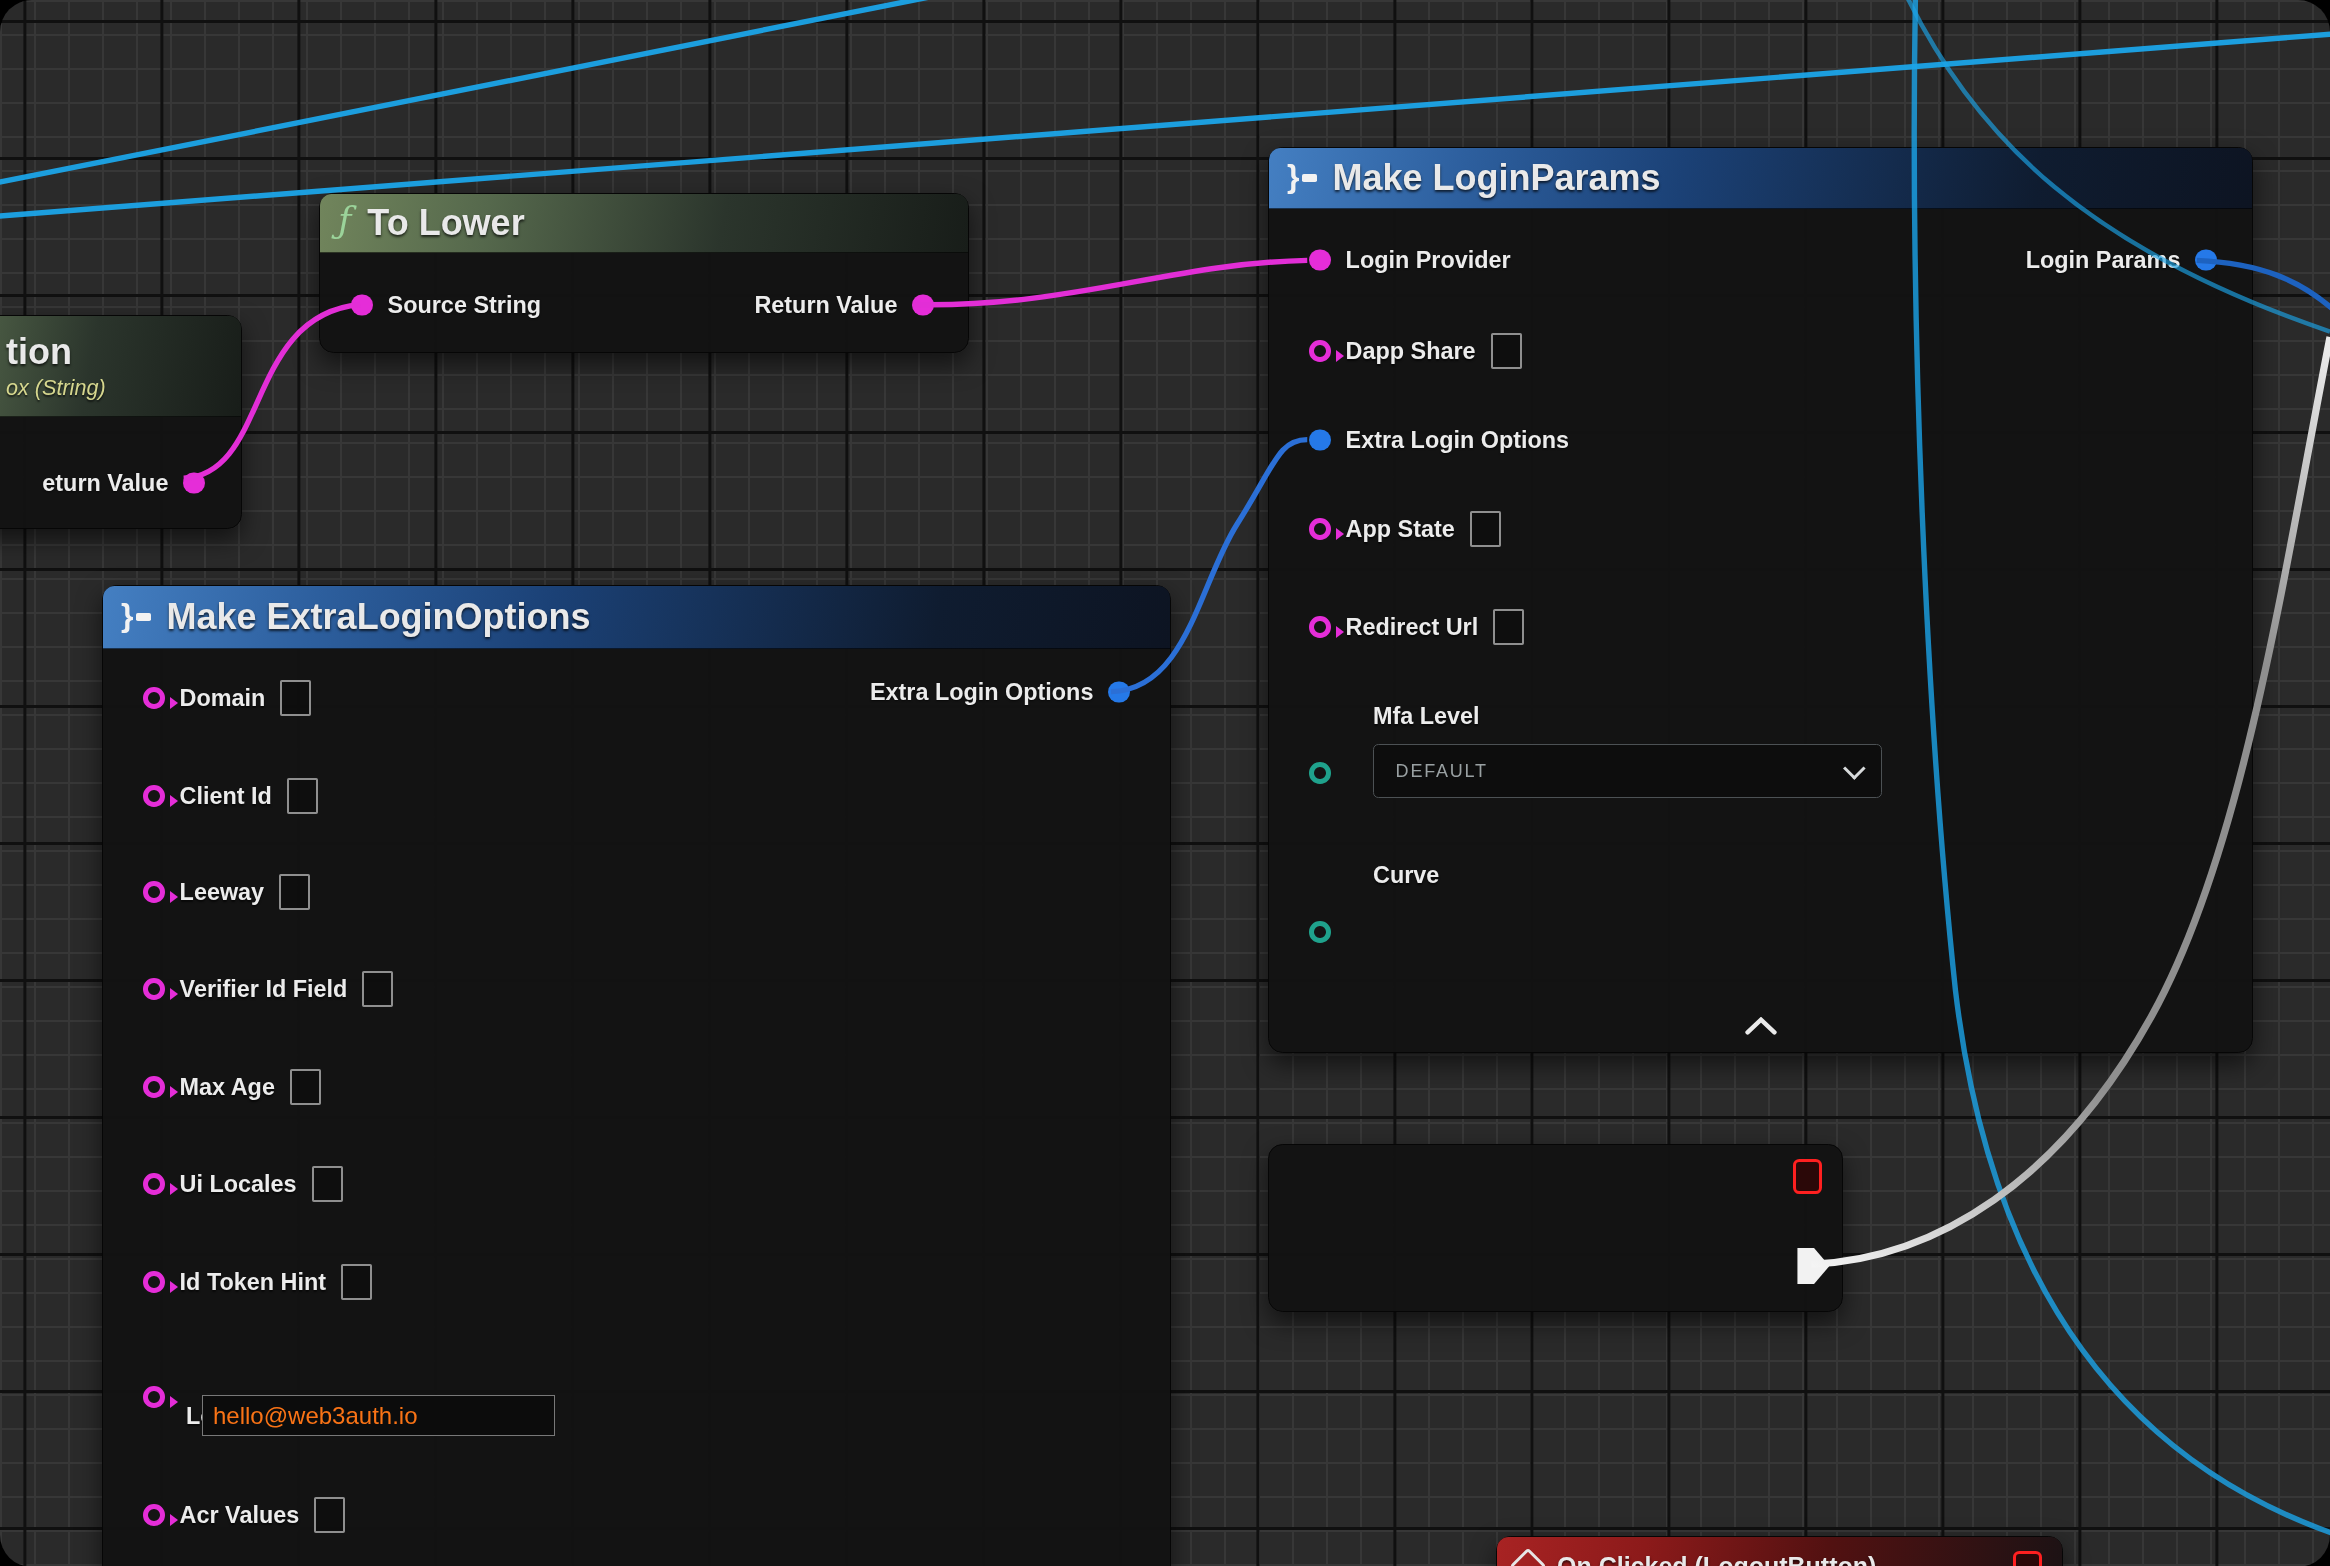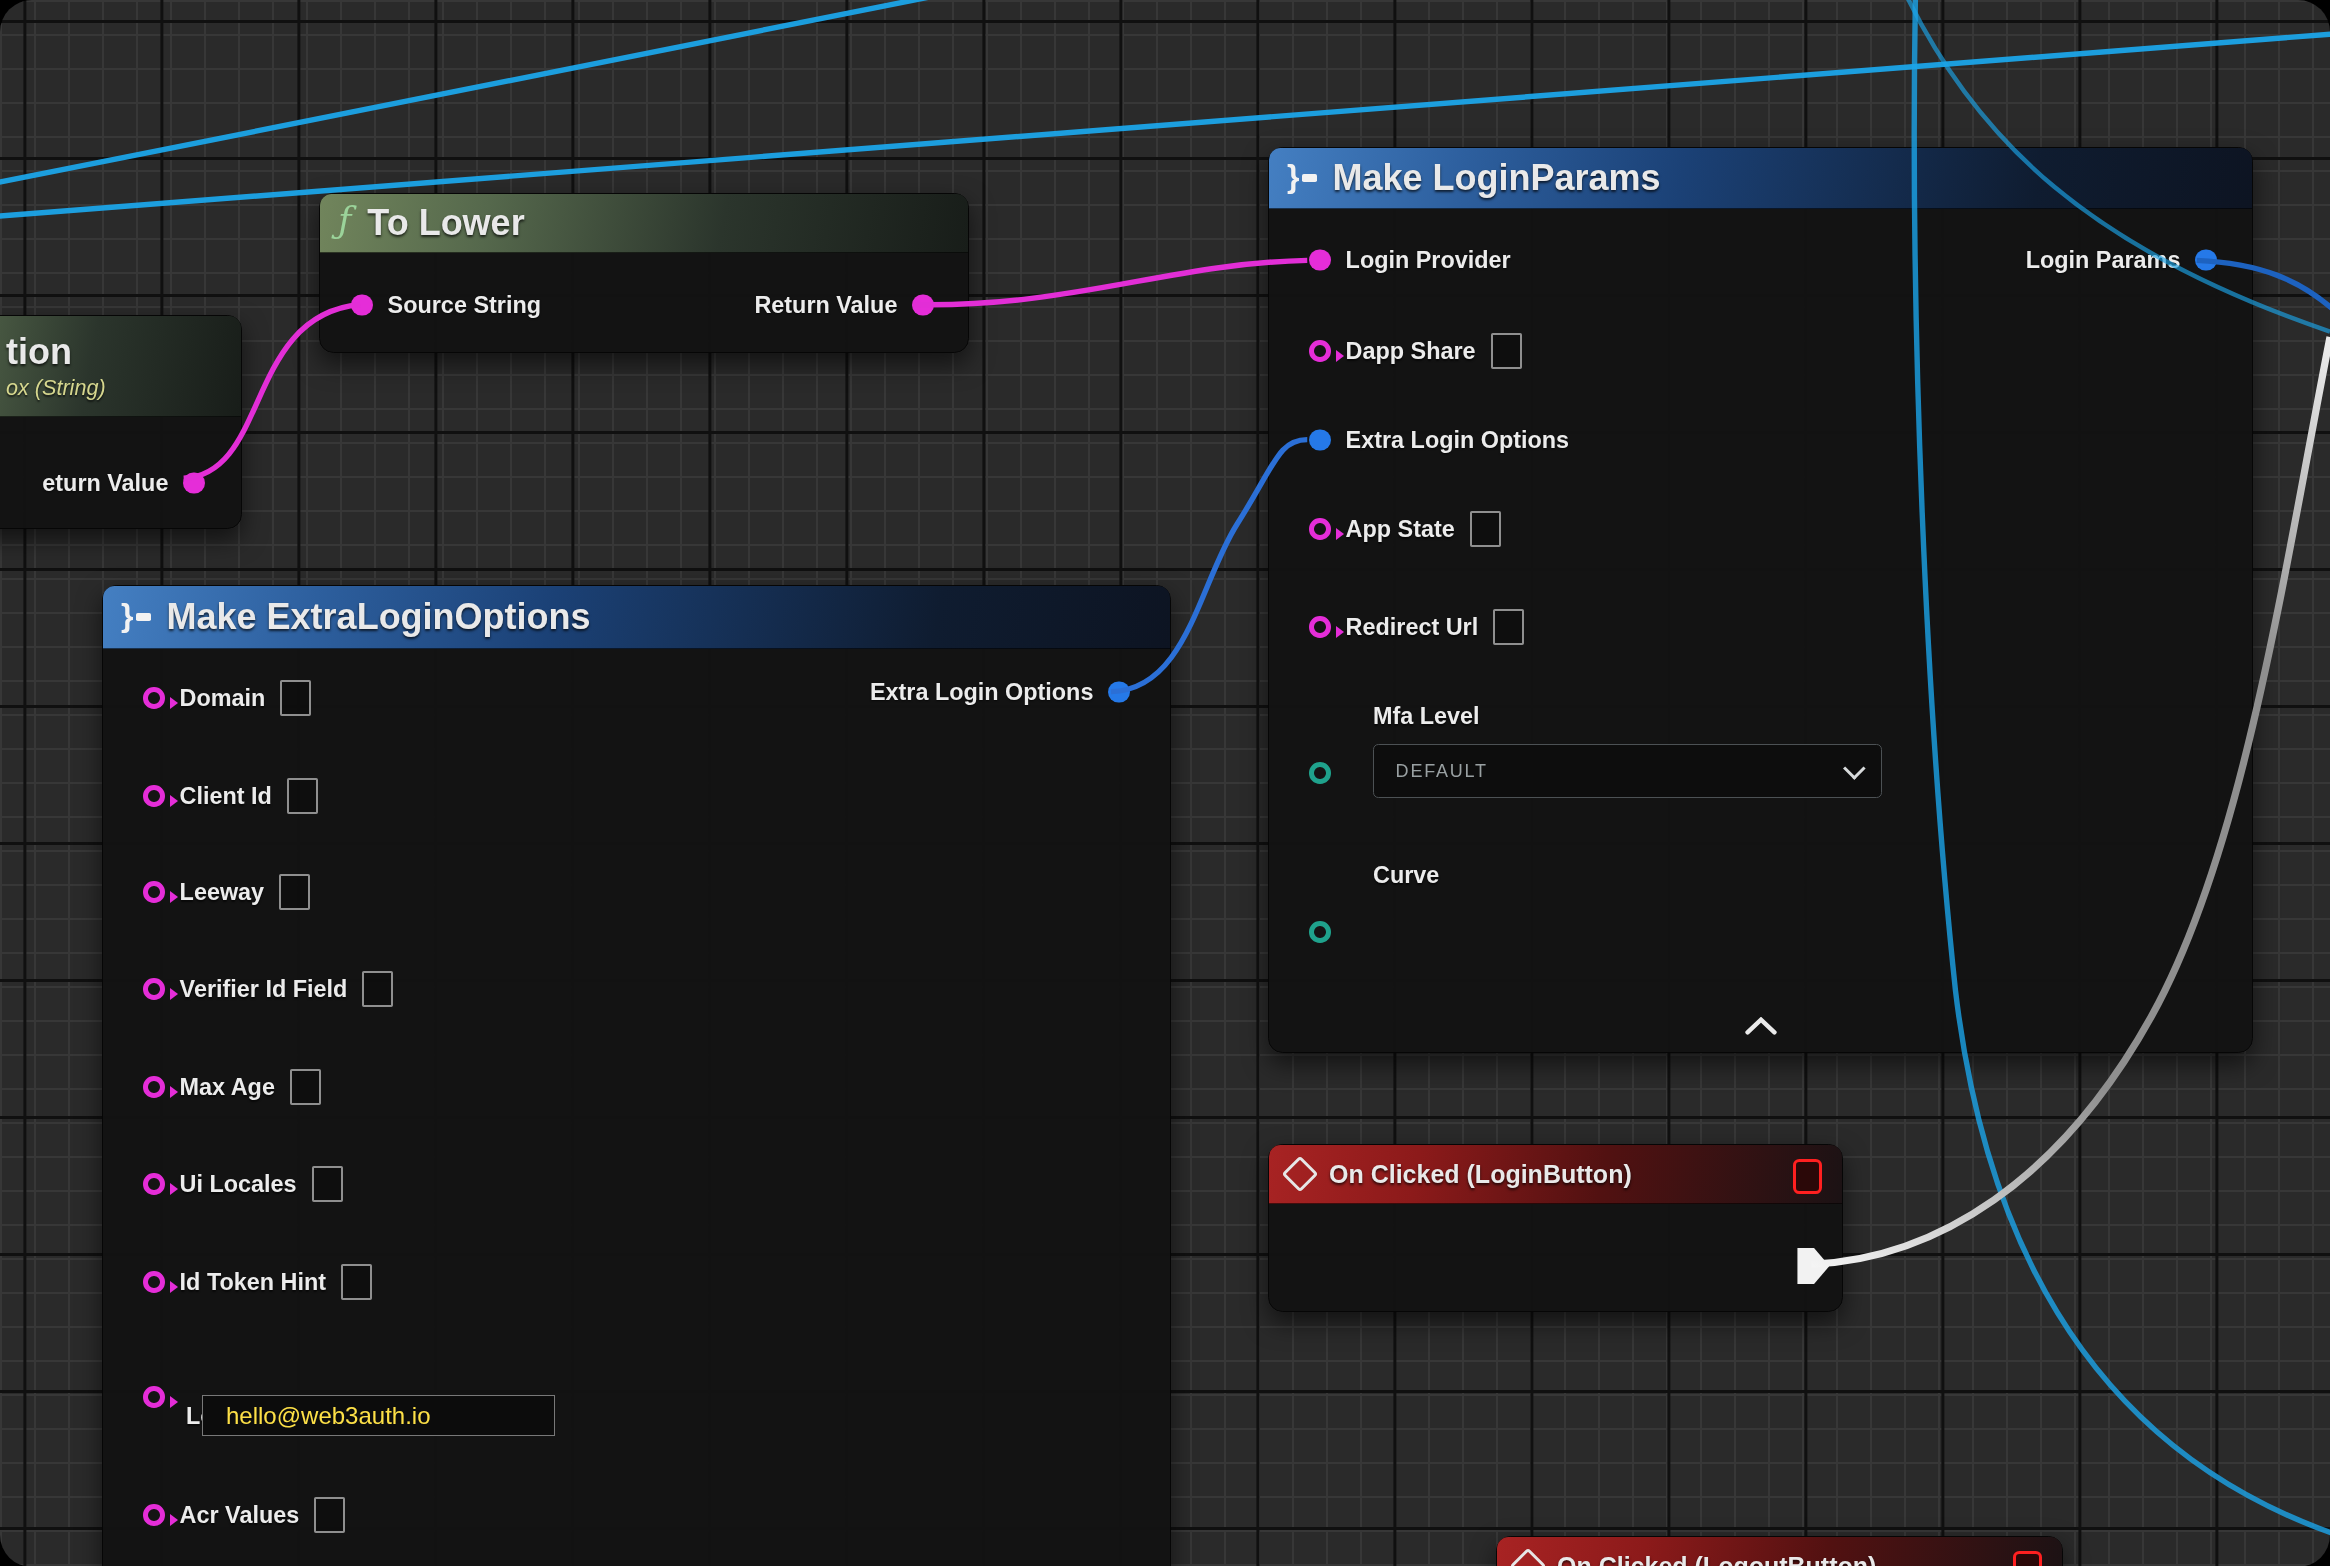--- a/index.html
+++ b/index.html
@@ -34,22 +34,22 @@
   .magenta{--c:#e52dd8;}
   .bluep{--c:#2579e8;}
   .teal{--c:#1fa28c;}
   .cb{width:27px;height:32px;border:2.7px solid #8f8f8f;border-radius:1.8px;background:rgba(0,0,0,.25);flex:0 0 auto;}
   .dd{position:absolute;height:54px;width:509px;background:#0d0d0d;border:1.8px solid #4c5154;border-radius:5.4px;
     display:flex;align-items:center;justify-content:space-between;padding:0 21.6px;box-sizing:border-box;}
   .dd-text{font-size:18px;color:#99a0a2;letter-spacing:1.8px;}
   .chev{width:12.6px;height:12.6px;border-right:3.6px solid #d7dadb;border-bottom:3.6px solid #d7dadb;
     transform:rotate(45deg) translateY(-3.6px);}
   .field-label{position:absolute;font-size:23.4px;font-weight:bold;color:#ececec;text-shadow:0 1.8px 1.8px rgba(0,0,0,.6);}
-  .txtinput{position:absolute;background:#0c0c0c;border:1.8px solid #787878;color:#fde047;font-size:24px;
-    display:flex;align-items:center;padding:0 23px;box-sizing:border-box;}
+  .txtinput{position:absolute;background:#0c0c0c;border:1.8px solid #787878;color:#f97316;font-size:24px;
+    display:flex;align-items:center;padding:0 10px;box-sizing:border-box;}
   .fn-icon{font-style:italic;font-size:36px;color:#9bd39a;font-family:"DejaVu Serif",serif;line-height:1;margin-top:-5.4px;}
   .make-icon{display:flex;align-items:center;gap:2.7px;}
   .make-icon .brace{font-size:32px;font-weight:bold;color:#f2f2f2;line-height:1;margin-top:-3.6px;}
   .make-icon .bar{width:14.4px;height:8px;background:#f2f2f2;border-radius:1.8px;}
   .diamond{width:20px;height:20px;border:3.6px solid #e6e6e6;transform:rotate(45deg);border-radius:3.6px;flex:0 0 auto;}
   .delegate{position:absolute;right:20px;top:13.5px;width:23.4px;height:29px;border:3.6px solid #ff2020;
     border-radius:6.3px;background:#2b0808;}
   .execpin{position:absolute;width:32px;height:36px;background:#f2f2f2;
     clip-path:polygon(0 0,52% 0,100% 50%,52% 100%,0 100%);}
   .collapse{position:absolute;left:50%;transform:translateX(-50%);}
@@ -197,24 +197,20 @@
     <span class="pin ring teal noarrow" style="position:absolute;left:40px;top:773px;"></span>
 
     <div class="collapse" style="bottom:14.4px;">
       <svg width="34" height="18" viewBox="0 0 38 20">
         <polyline points="4,17 19,3 34,17" fill="none" stroke="#eaeaea" stroke-width="5" stroke-linecap="round"></polyline>
       </svg>
     </div>
   </div>
 
   <div class="node" style="left:1268px;top:1144px;width:573px;height:166px;">
-    <div class="hdr hdr-red">
-      <span class="diamond"></span>
-      <span class="title" style="font-size:25px;">On Clicked (LoginButton)</span>
-    </div>
     <span class="delegate"></span>
     <span class="execpin" style="right:12.6px;top:103px;"></span>
   </div>
 
   <div class="node" style="left:1496px;top:1536px;width:565px;height:117px;">
     <div class="hdr hdr-red">
       <span class="diamond"></span>
       <span class="title" style="font-size:25px;">On Clicked (LogoutButton)</span>
     </div>
     <span class="delegate"></span>

